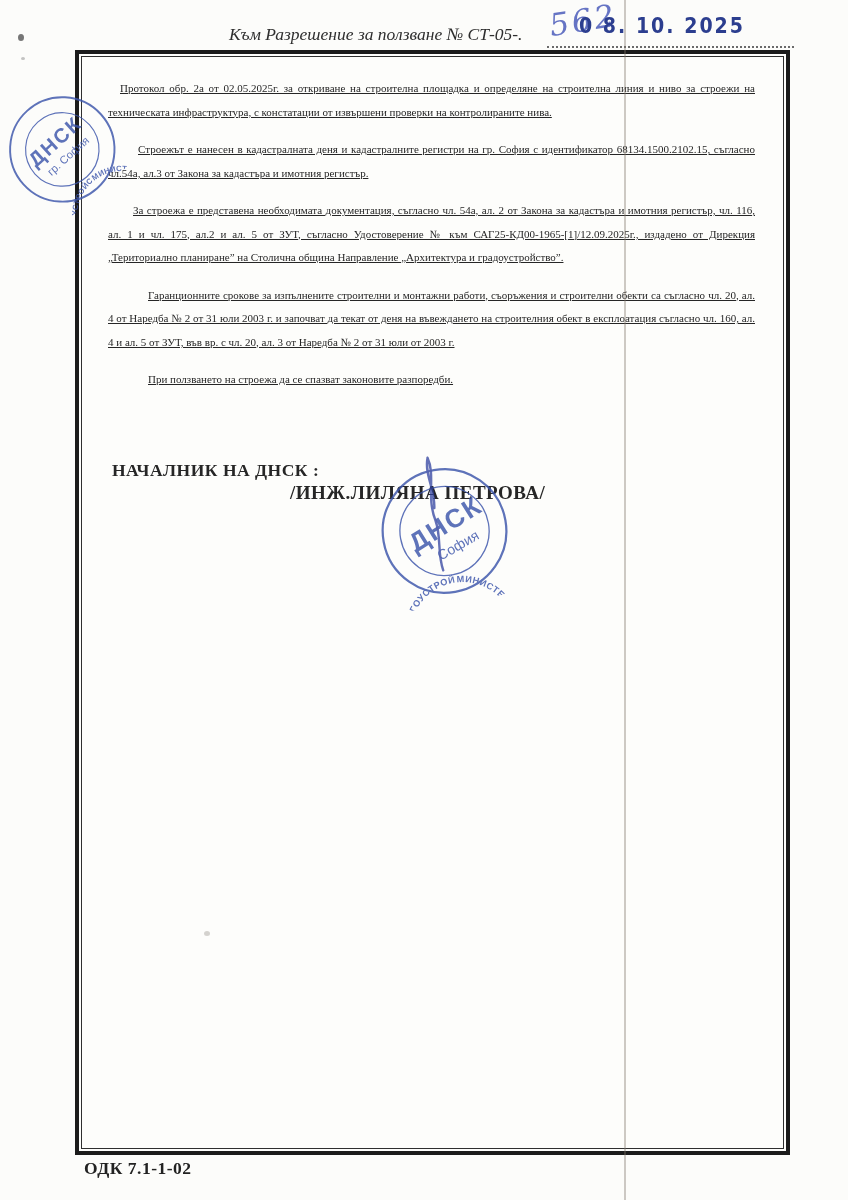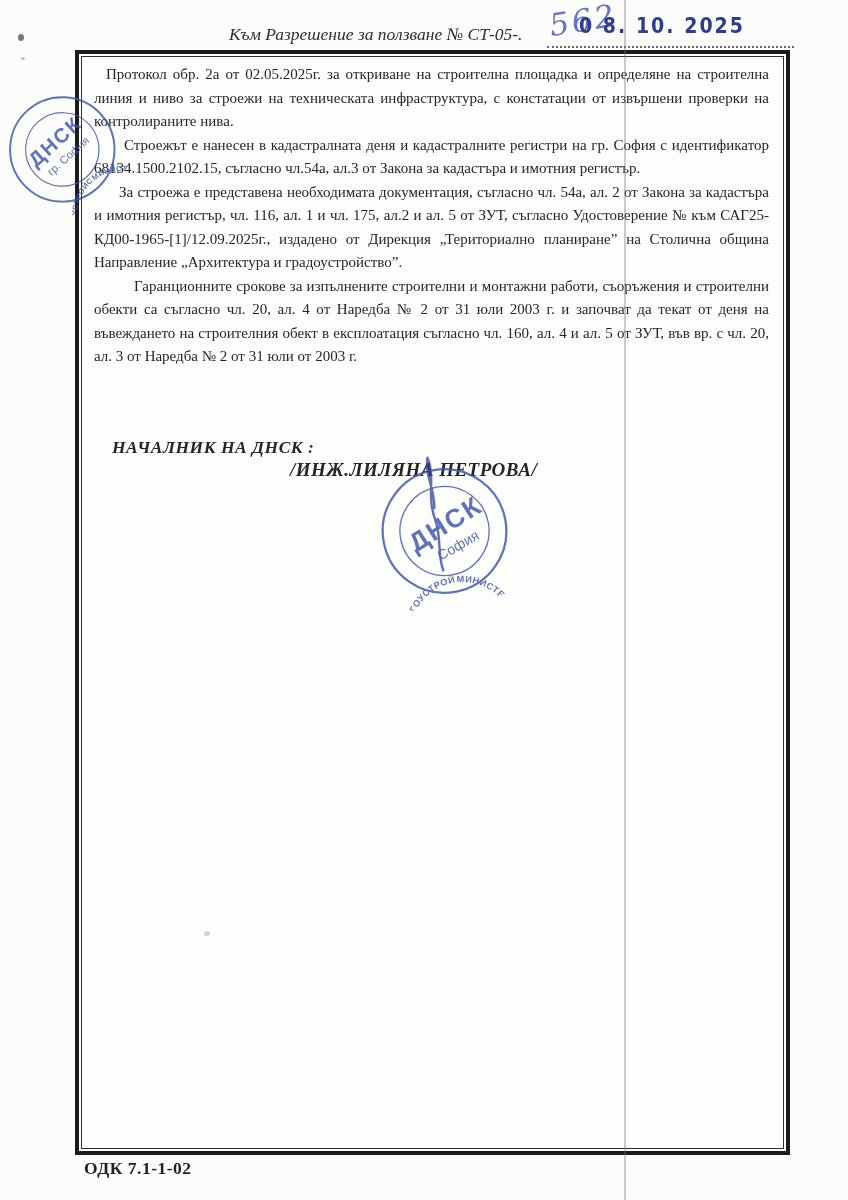--- a/index.html
+++ b/index.html
@@ -44,29 +44,30 @@
   }
 
   
   .doc-box{
     position:absolute;left:75px;top:50px;width:707px;height:1097px;
     border:4px solid #1b1b1b;z-index:1;background:#fdfdfb;
   }
   .doc-inner{position:absolute;inset:2px;border:1.5px solid #2f2f2f;}
   .doc-content{position:absolute;inset:0;padding:6px 14px 0 12px;}
   .para{
-    margin:0;font-size:15px;line-height:23.5px;text-align:justify;
+    margin:14px;font-size:11px;line-height:23.5px;text-align:justify;
     color:var(--text-ink);
+    text-decoration:underline;
   }
   .ind-12{text-indent:12px;}
   .ind-25{text-indent:25px;}
   .ind-30{text-indent:30px;}
   .ind-40{text-indent:40px;}
 
-  .sig-block{margin-top:68px;font-style:italic;}
+  .sig-block{margin-top:68px;}
   .sig-title{font-weight:700;font-size:17.5px;padding-left:18px;letter-spacing:.5px;}
   .sig-name{font-weight:700;font-size:19px;margin-left:196px;margin-top:1px;letter-spacing:.5px;}
 
   
   .stamp{position:absolute;z-index:6;opacity:.82;}
   .corner-stamp{left:3px;top:90px;width:116px;height:116px;transform:rotate(-42deg);}
   .main-stamp{left:368px;top:452px;width:152px;height:152px;transform:rotate(-10deg);}
   .ring-line{fill:none;stroke:var(--stamp-ink);}
   .ring-text{fill:var(--stamp-ink);font-family:"Liberation Sans",sans-serif;font-weight:600;}
   .stamp-center{fill:var(--stamp-ink);font-family:"Liberation Sans",sans-serif;}
@@ -92,20 +93,21 @@
   <span class="handwritten-number">562</span>
   <span class="date-stamp">0 8. 10. 2025</span>
 
   <div class="doc-box">
     <div class="doc-inner">
       <div class="doc-content">
         <p class="para ind-12">Протокол обр. 2а от 02.05.2025г. за откриване на строителна площадка и определяне на строителна линия и ниво за строежи на техническата инфраструктура, с констатации от извършени проверки на контролираните нива.</p>
         <p class="para ind-30">Строежът е нанесен в кадастралната деня и кадастралните регистри на гр. София с идентификатор 68134.1500.2102.15, съгласно чл.54а, ал.3 от Закона за кадастъра и имотния регистър.</p>
         <p class="para ind-25">За строежа е представена необходимата документация, съгласно чл. 54а, ал. 2 от Закона за кадастъра и имотния регистър, чл. 116, ал. 1 и чл. 175, ал.2 и ал. 5 от ЗУТ, съгласно Удостоверение № към САГ25-КД00-1965-[1]/12.09.2025г., издадено от Дирекция „Териториално планиране” на Столична община Направление „Архитектура и градоустройство”.</p>
         <p class="para ind-40">Гаранционните срокове за изпълнените строителни и монтажни работи, съоръжения и строителни обекти са съгласно чл. 20, ал. 4 от Наредба № 2 от 31 юли 2003 г. и започват да текат от деня на въвеждането на строителния обект в експлоатация съгласно чл. 160, ал. 4 и ал. 5 от ЗУТ, във вр. с чл. 20, ал. 3 от Наредба № 2 от 31 юли от 2003 г.</p>
+        <p class="para ind-40">При ползването на строежа да се спазват законовите разпоредби.</p>
 
         <div class="sig-block">
           <div class="sig-title">НАЧАЛНИК НА ДНСК :</div>
           <div class="sig-name">/ИНЖ.ЛИЛЯНА ПЕТРОВА/</div>
         </div>
       </div>
     </div>
   </div>
 
   <svg class="stamp corner-stamp" viewBox="0 0 120 120" aria-hidden="true">

